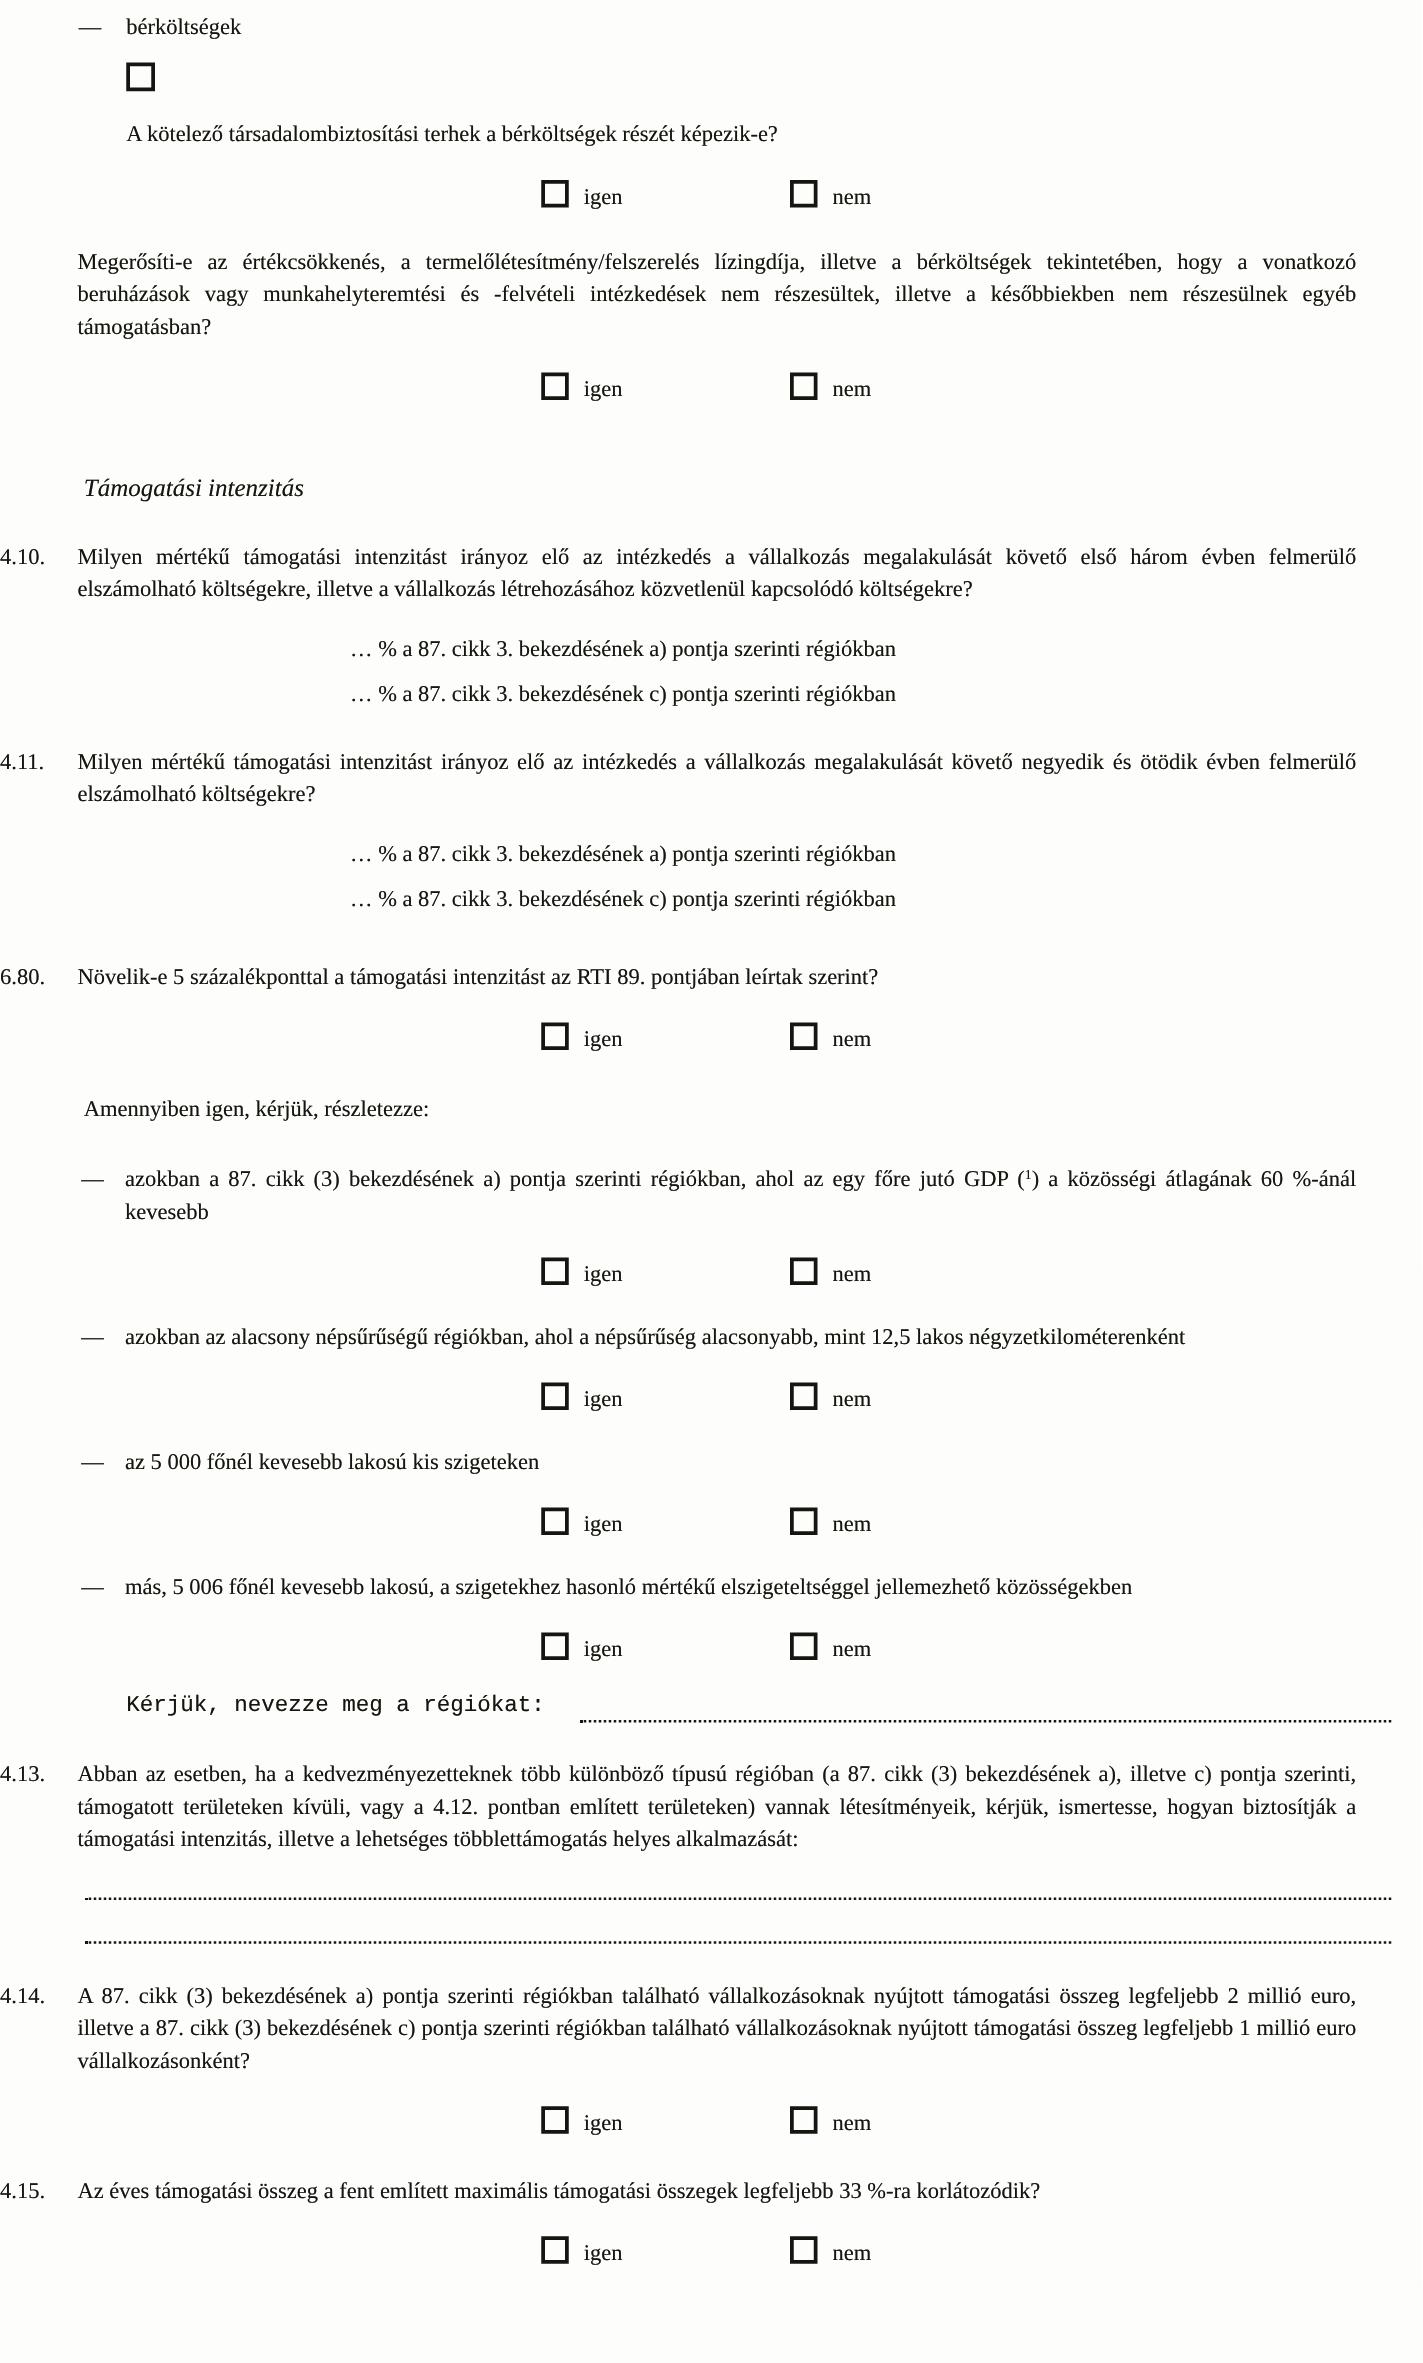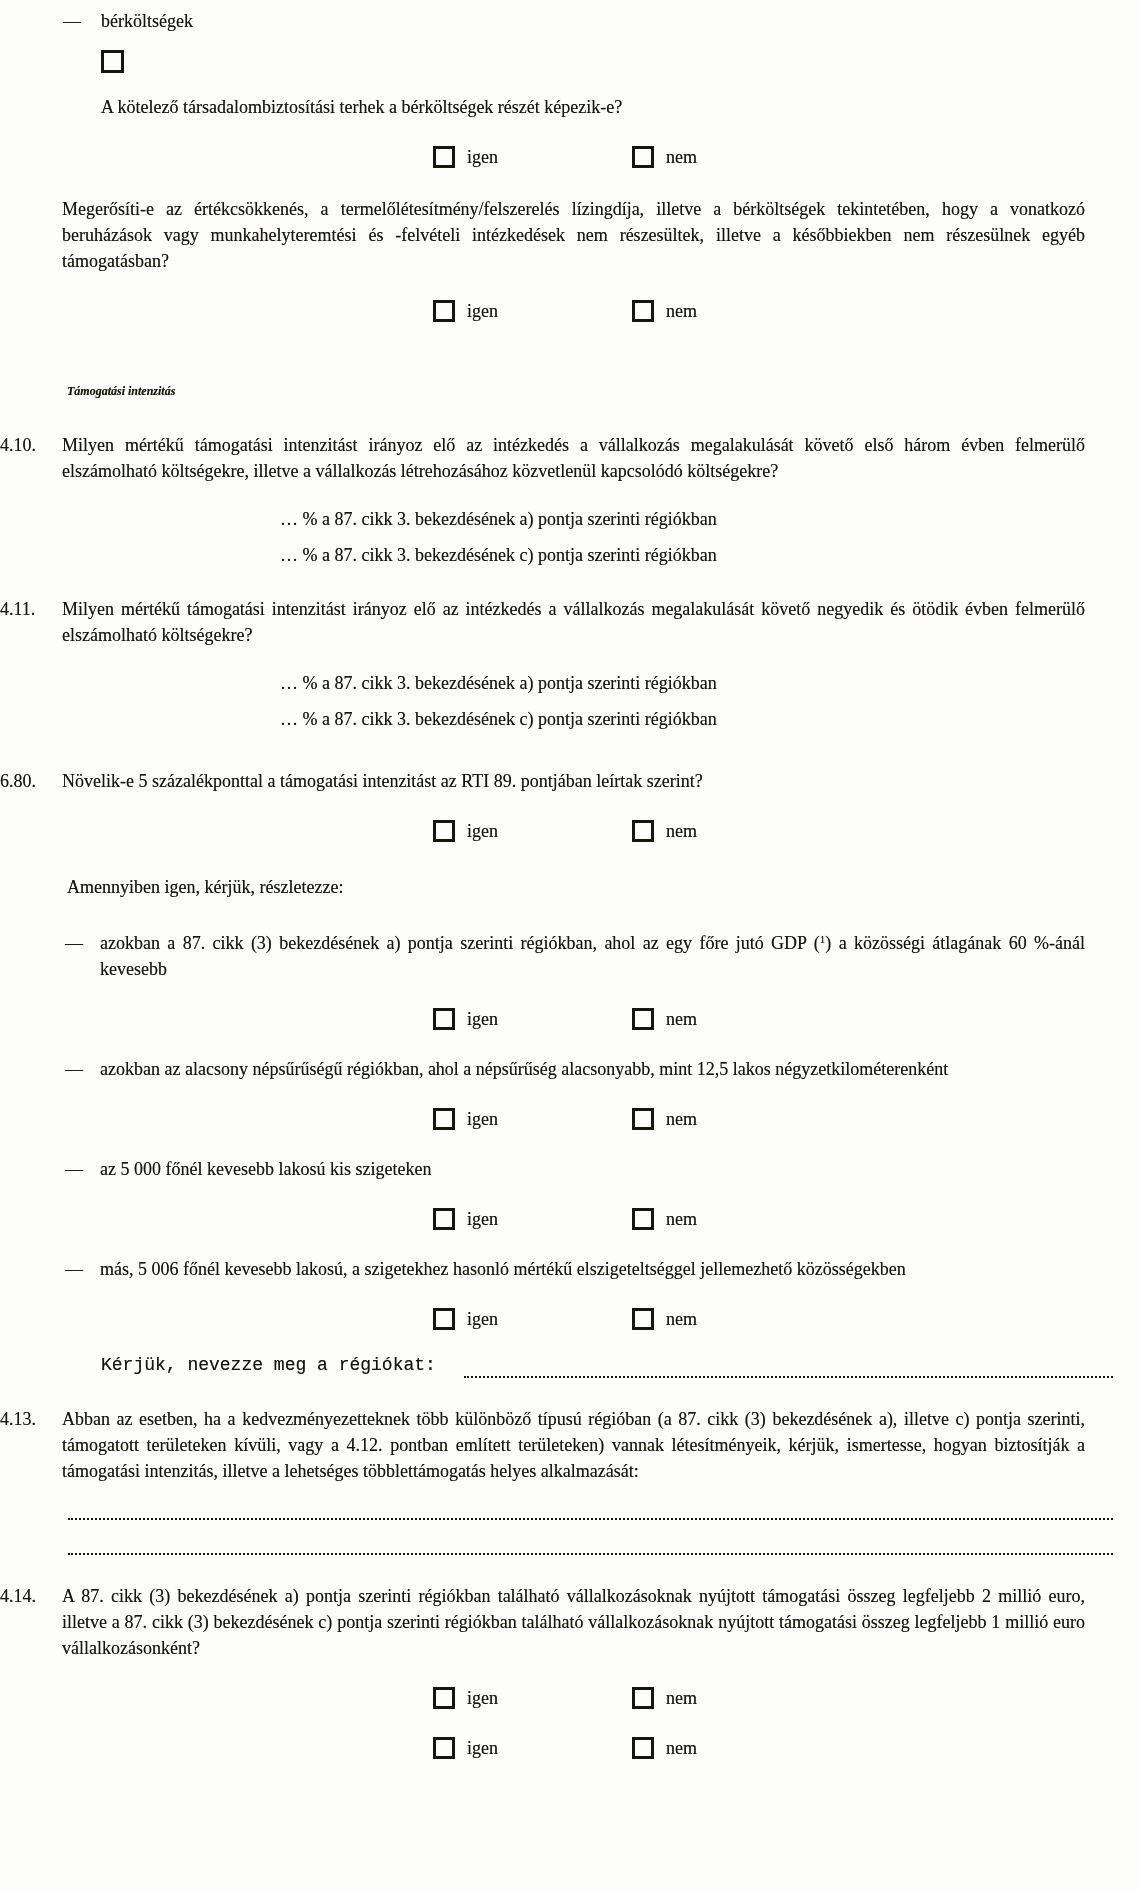--- a/index.html
+++ b/index.html
@@ -25,25 +25,25 @@
   .region .dash{width:35px;}
   .region .rtext{flex:1;text-align:justify;}
   .region.wide{margin-right:23px;}
 
   .solo-cb{margin:16px 0 0 101px;width:17px;height:17px;border:3px solid #17150f;background:transparent;}
 
   .q2{margin:21px 53px 0 101px;}
   .para{margin:26px 53px 0 62px;text-align:justify;}
 
   .answers{margin-left:433px;display:flex;align-items:center;margin-top:24px;}
-  .opt{display:flex;align-items:center;gap:12px;}
+  .opt{display:flex;gap:12px;}
   .opt.yes{width:199px;}
   .cb{width:16px;height:16px;border:3px solid #17150f;display:inline-block;flex:0 0 auto;}
 
-  .sec{margin:54px 0 0 67px;font-style:italic;font-weight:bold;font-size:12px;line-height:26px;}
+  .sec{margin:54px 0 0 67px;font-style:italic;font-weight:normal;font-size:20px;line-height:26px;}
   .sec.amount{margin-top:78px;}
 
   .numbered{display:flex;margin:28px 53px 0 0;justify-content:center;}
   .numbered.tight{}
   .numbered.loose{margin-top:36px;}
   .qnum{flex:0 0 62px;}
   .ntext{flex:1;text-align:justify;}
 
   .pct{margin:22px 0 0 280px;}
   .pct.second{margin-top:10px;}
@@ -216,20 +216,24 @@
     <span class="opt yes">
         <span class="cb"></span>
         <span>igen</span>
       </span>
     <span class="opt no">
         <span class="cb"></span>
         <span>nem</span>
       </span>
   </div>
 
+  <div class="numbered tight">
+    <span class="qnum">4.15.</span>
+    <p class="ntext">Az éves támogatási összeg a fent említett maximális támogatási összegek legfeljebb 33 %-ra korlátozódik?</p>
+  </div>
 
   <div class="answers">
     <span class="opt yes">
         <span class="cb"></span>
         <span>igen</span>
       </span>
     <span class="opt no">
         <span class="cb"></span>
         <span>nem</span>
       </span>

